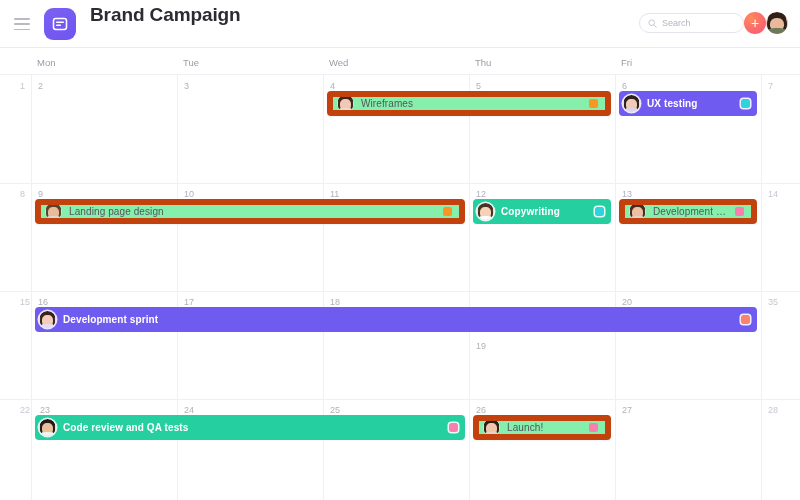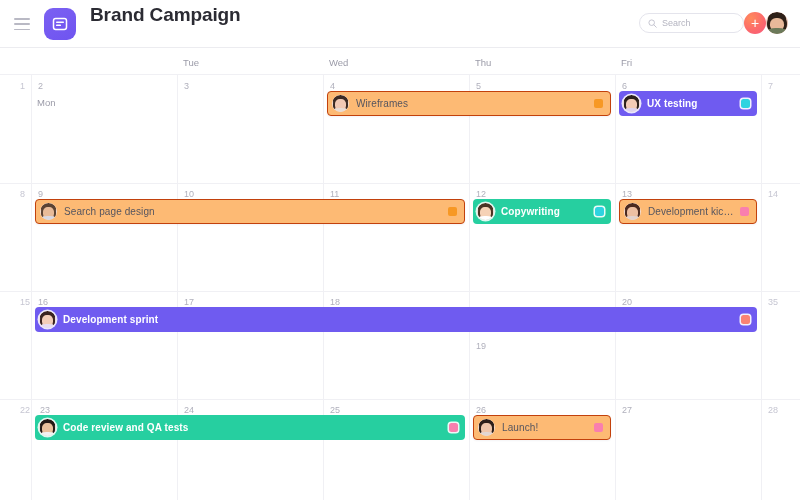--- a/index.html
+++ b/index.html
@@ -92,21 +92,21 @@
     position:absolute; font-size:9px; color:#b0b0bc; line-height:11px;
   }
   .datenum.dim { color:#c6c6d2; }
 
   
   .ev {
     position:absolute; height:25px; border-radius:4px;
     display:flex; align-items:center; padding:0 7px 0 4px;
     font-size:10px; cursor:pointer; overflow:hidden;
   }
-  .ev.white { background:#fdba74; border:1px solid #c2410c; box-shadow:0 1px 2px rgba(40,40,70,.05); color:#55555f; }
+  .ev.white { background:#86efac; border:6px solid #c2410c; box-shadow:0 1px 2px rgba(40,40,70,.05); color:#55555f; }
   .ev.purple { background:#6f5bf0; color:#fff; }
   .ev.teal   { background:#26cfa0; color:#fff; }
   .ev .pic { width:17px; height:17px; border-radius:50%; overflow:hidden; flex:0 0 auto; position:relative; margin-right:7px; background:#f0dcd4; }
   .ev.purple .pic, .ev.teal .pic { box-shadow:0 0 0 1.5px rgba(255,255,255,.85); }
   .ev .label { flex:1 1 auto; white-space:nowrap; overflow:hidden; text-overflow:ellipsis; letter-spacing:0.1px; }
   .ev.purple .label, .ev.teal .label { font-weight:700; }
   .ev .tag { width:9px; height:9px; border-radius:2px; flex:0 0 auto; margin-left:6px; }
   .ev .tag.bordered { border-radius:2.5px; box-shadow:0 0 0 1.5px rgba(255,255,255,.9); }
 </style>
 </head>
@@ -154,21 +154,21 @@
           <div class="side2" style="background:#2e2018"></div>
           <div class="skin" style="background:#e8b99a"></div>
           <div class="body" style="background:#6c7a5a"></div>
         </div>
       </div>
     </div>
   </div>
 
   <div class="cal">
     <div class="daynames" id="daynames">
-        <div class="dayname" style="left: 37px; margin-top: 40px;">Mon</div>
+        <div class="dayname" style="left: 37px;">Mon</div>
         <div class="dayname" style="left: 183px;">Tue</div>
         <div class="dayname" style="left: 329px;">Wed</div>
         <div class="dayname" style="left: 475px;">Thu</div>
         <div class="dayname" style="left: 621px;">Fri</div>
       </div>
     <div class="grid" id="grid">
         <div class="vline" style="left: 31px;"></div>
         <div class="vline" style="left: 177px;"></div>
         <div class="vline" style="left: 323px;"></div>
         <div class="vline" style="left: 469px;"></div>
@@ -234,21 +234,21 @@
         <div class="ev white" style="left: 35px; width: 430px; top: 124px;">
           <div class="pic">
             <div class="face">
               <div class="hair" style="background:#5b4333"></div>
               <div class="side1" style="background:#5b4333"></div>
               <div class="side2" style="background:#5b4333"></div>
               <div class="skin" style="background:#e8bb99"></div>
               <div class="body" style="background:#d8d8e2"></div>
             </div>
           </div>
-          <div class="label">Search page design</div>
+          <div class="label">Landing page design</div>
           <div class="tag" style="background: rgb(247, 152, 36);"></div>
         </div>
         <div class="ev teal" style="left: 473px; width: 138px; top: 124px;">
           <div class="pic">
             <div class="face">
               <div class="hair" style="background:#4a3324"></div>
               <div class="side1" style="background:#4a3324"></div>
               <div class="side2" style="background:#4a3324"></div>
               <div class="skin" style="background:#f6d2b6"></div>
               <div class="body" style="background:#ffffff"></div>

